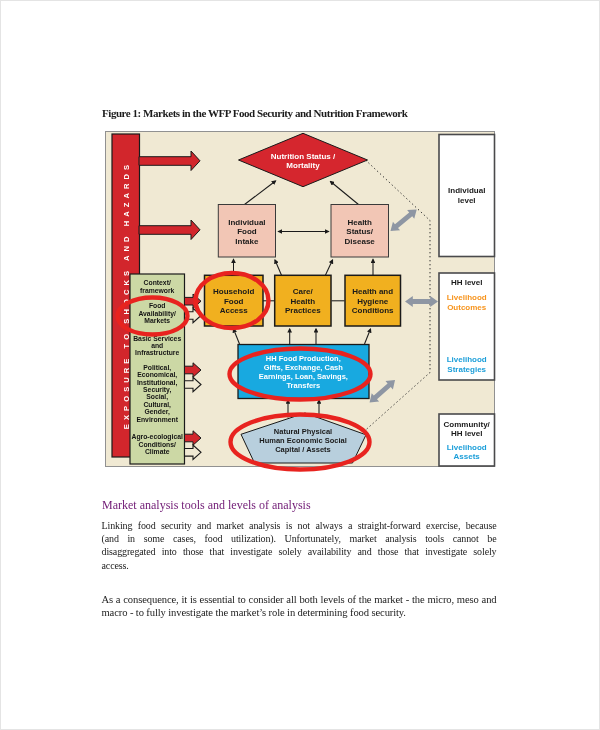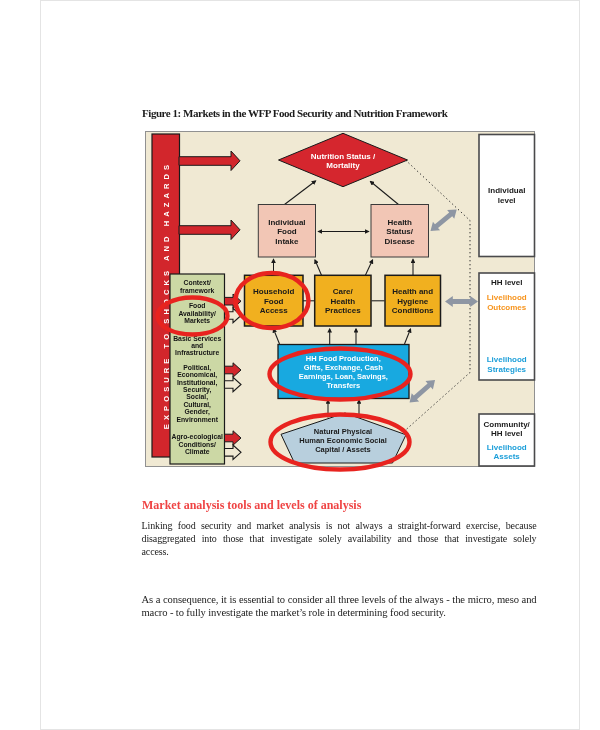--- a/index.html
+++ b/index.html
@@ -1,19 +1,19 @@
 <!DOCTYPE html>
 <html><head>
 <meta charset="utf-8">
 <style>
 html,body{margin:0;padding:0;background:#fff;}
-.page{position:relative;width:540px;height:730px;background:#fff;overflow:hidden;
-  font-family:"Liberation Serif",serif;box-sizing:border-box;border:1px solid #e4e4e4;margin-left:40px;}
+.page{position:relative;width:600px;height:730px;background:#fff;overflow:hidden;
+  font-family:"Liberation Serif",serif;box-sizing:border-box;border:1px solid #e4e4e4;}
 .ftitle{position:absolute;left:101px;top:106px;font-size:11px;font-weight:bold;color:#1c1c1c;letter-spacing:-0.45px;}
-.head{position:absolute;left:101px;top:497px;font-size:12px;font-weight:bold;color:#ef4444;letter-spacing:0;}
+.head{position:absolute;left:101px;top:497px;font-size:12px;font-weight:normal;color:#701a75;letter-spacing:0;}
 .body1{position:absolute;left:100.5px;top:518px;width:395px;font-size:10px;line-height:13.2px;color:#222;letter-spacing:-0.12px;}
 .body2{position:absolute;left:100.5px;top:592px;width:395px;font-size:10.6px;line-height:13.2px;color:#222;letter-spacing:-0.12px;}
 .jl{text-align:justify;text-align-last:justify;}
 svg{position:absolute;left:0;top:0;}
 svg text{font-family:"Liberation Sans",sans-serif;font-weight:bold;}
 </style>
 </head>
 <body>
 <div class="page">
 <div class="ftitle">Figure 1: Markets in the WFP Food Security and Nutrition Framework</div>
@@ -155,20 +155,21 @@
   <g fill="none" stroke="#e8231f" stroke-width="4.4">
     <ellipse cx="151.5" cy="315" rx="35" ry="18.5"></ellipse>
     <ellipse cx="231" cy="299.5" rx="36.5" ry="27.5"></ellipse>
     <ellipse cx="299" cy="373" rx="70.5" ry="25.5"></ellipse>
     <ellipse cx="299" cy="441" rx="69.5" ry="27.5"></ellipse>
   </g>
 </svg>
 <div class="head">Market analysis tools and levels of analysis</div>
 <div class="body1">
   <div class="jl">Linking food security and market analysis is not always a straight-forward exercise, because</div>
+  <div class="jl">(and in some cases, food utilization). Unfortunately, market analysis tools cannot be</div>
   <div class="jl">disaggregated into those that investigate solely availability and those that investigate solely</div>
   <div>access.</div>
 </div>
 <div class="body2">
-  <div class="jl">As a consequence, it is essential to consider all three levels of the always - the micro, meso and</div>
+  <div class="jl">As a consequence, it is essential to consider all both levels of the market - the micro, meso and</div>
   <div>macro - to fully investigate the market’s role in determining food security.</div>
 </div>
 </div>
 
 </body></html>

